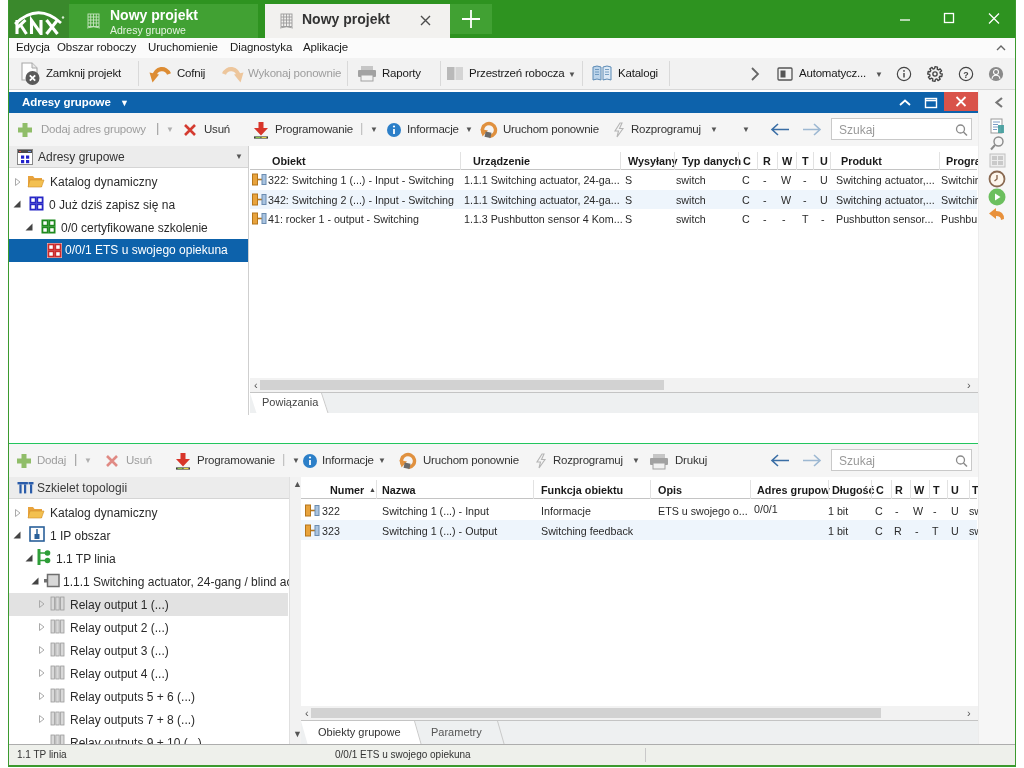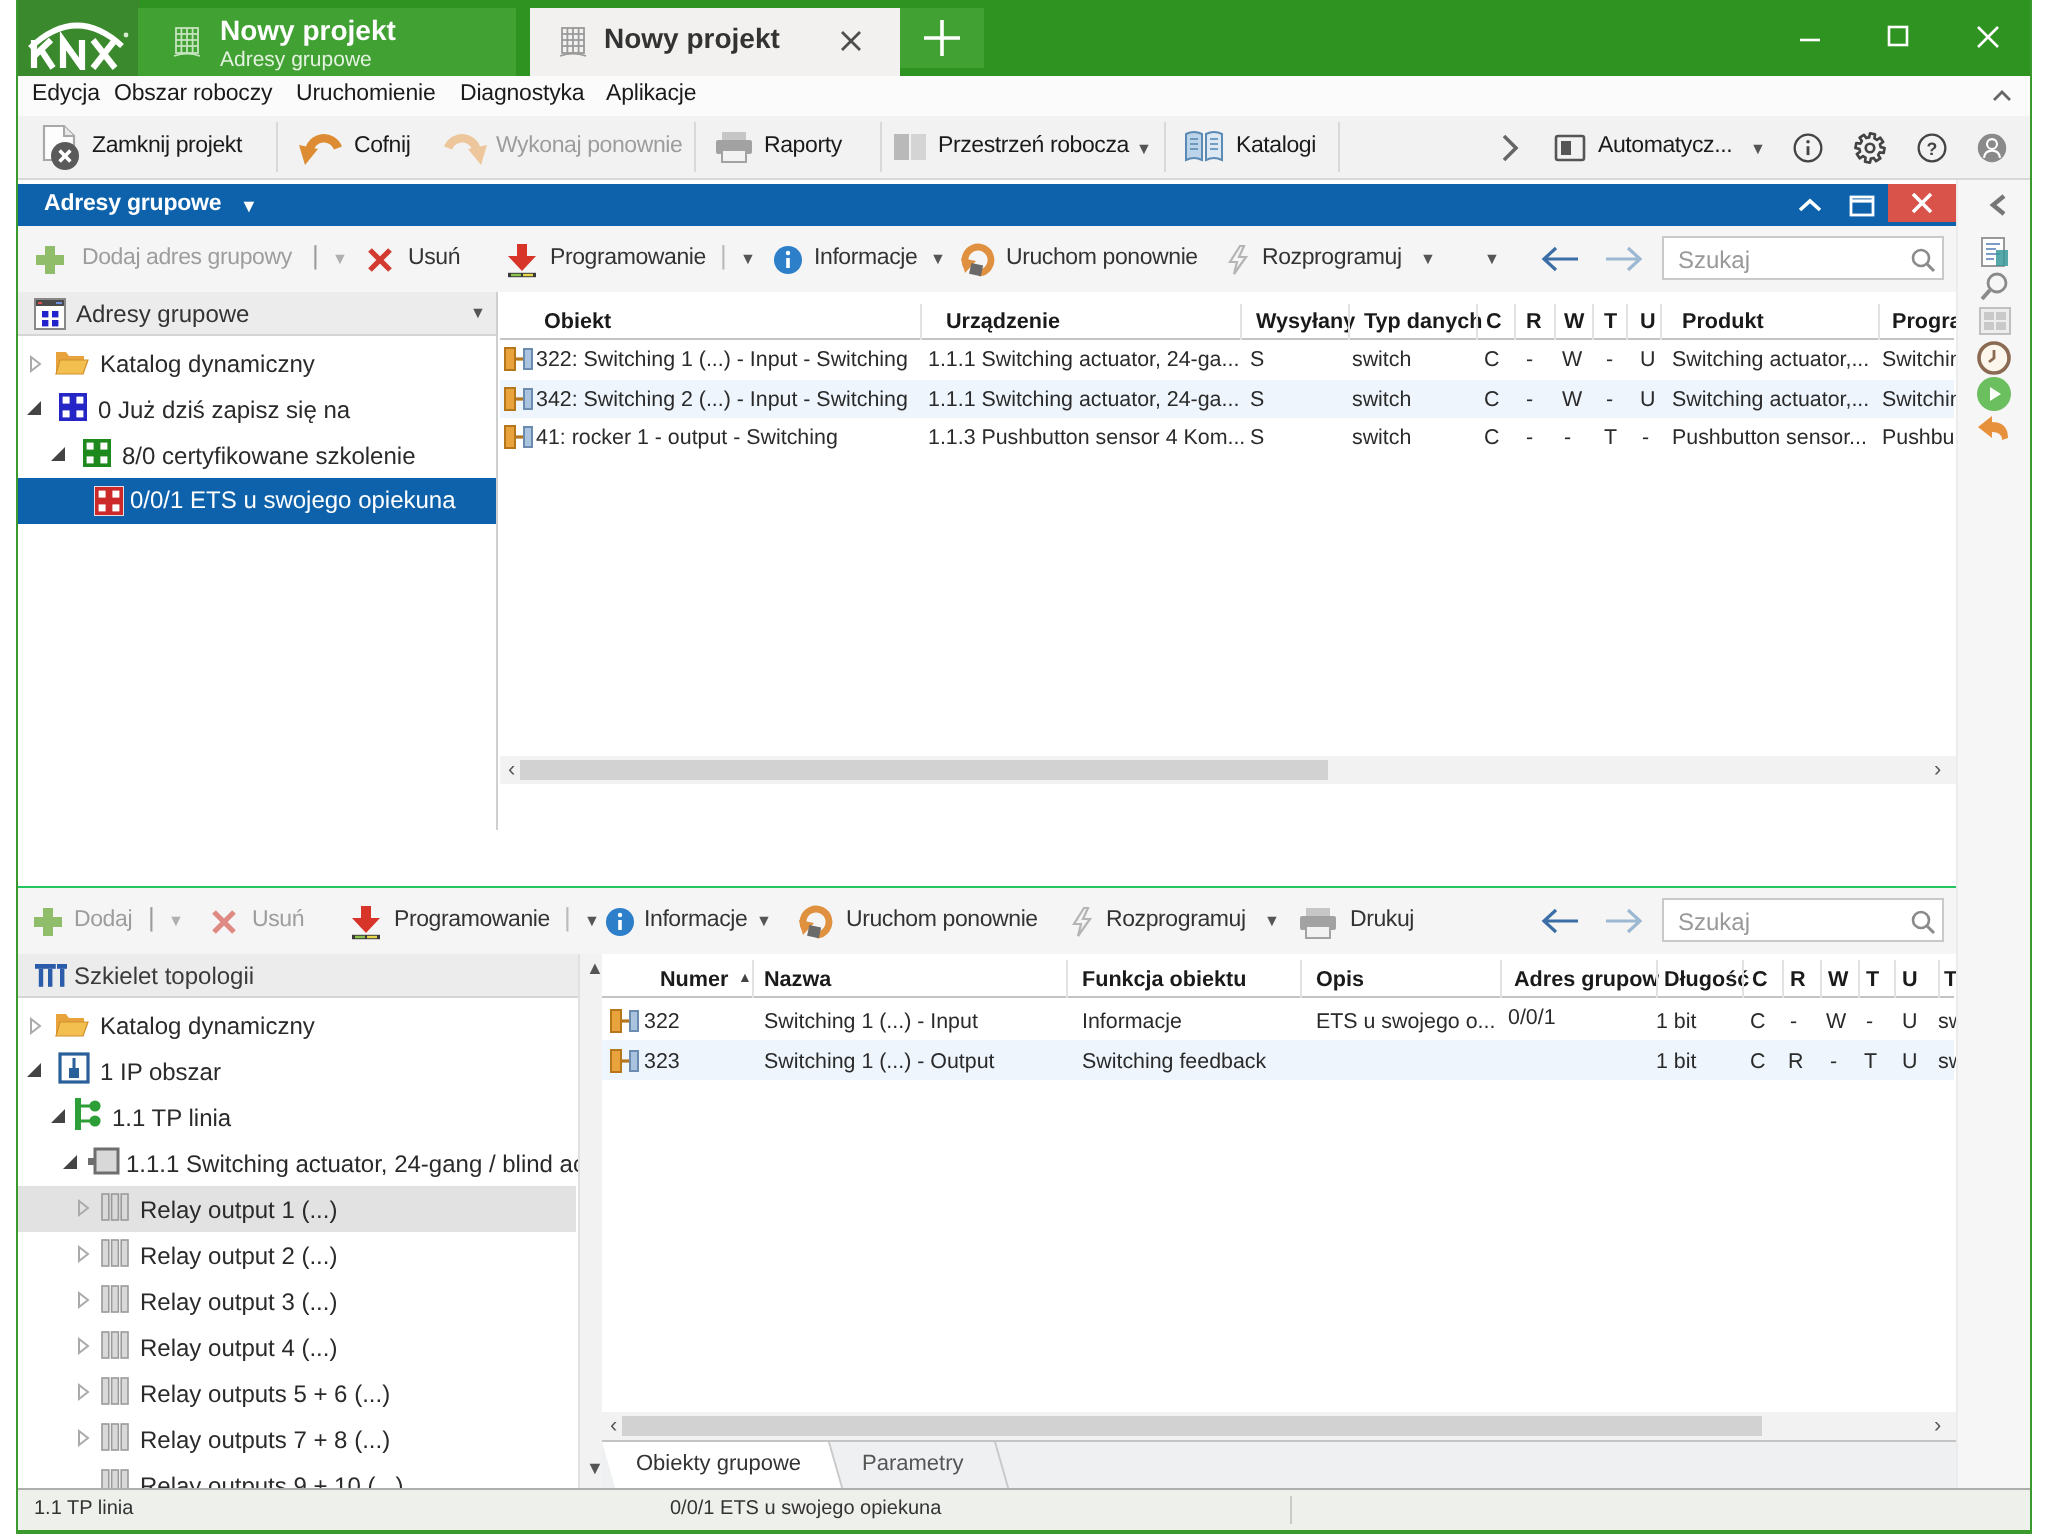--- a/index.html
+++ b/index.html
@@ -344,21 +344,21 @@
       <path d="M8.5 1.5 L8.5 8.5 L1.5 8.5 Z" fill="#444"></path>
     </svg>
  <svg class="abs" style="left:33px;top:73px;" width="15" height="15" viewBox="0 0 15 15">
   <g fill="#fff" stroke="#1e8a1e" stroke-width="1.8">
         <rect x="1.4" y="1.4" width="5.3" height="5.3"></rect>
         <rect x="8.3" y="1.4" width="5.3" height="5.3"></rect>
         <rect x="1.4" y="8.3" width="5.3" height="5.3"></rect>
         <rect x="8.3" y="8.3" width="5.3" height="5.3"></rect>
       </g>
  </svg>
- <span class="abs txt" style="left:53px;top:75px;font-size:12px;color:#2a2a2a;">8/0  certyfikowane szkolenie</span>
+ <span class="abs txt" style="left:53px;top:75px;font-size:12px;color:#2a2a2a;">0/0  certyfikowane szkolenie</span>
  <div class="abs" style="left:1px;top:93px;width:240px;height:23px;background:#0d62ab;">
   <svg class="abs" style="left:38px;top:4px;" width="15" height="15" viewBox="0 0 15 15">
    <rect x="0" y="0" width="15" height="15" fill="#fbeaea" opacity="0.9"></rect>
         <g fill="#fff" stroke="#cc2a2a" stroke-width="1.8">
           <rect x="1.4" y="1.4" width="5.3" height="5.3"></rect>
           <rect x="8.3" y="1.4" width="5.3" height="5.3"></rect>
           <rect x="1.4" y="8.3" width="5.3" height="5.3"></rect>
           <rect x="8.3" y="8.3" width="5.3" height="5.3"></rect>
         </g>
   </svg>
@@ -440,20 +440,24 @@
   <span class="abs txt cell" style="left:532px;top:4px;">-</span>
       <span class="abs txt cell" style="left:552px;top:4px;">T</span>
   <span class="abs txt cell" style="left:571px;top:4px;">-</span>
   <span class="abs txt cell" style="left:586px;top:4px;">Pushbutton sensor...</span>
   <span class="abs txt cell" style="left:691px;top:4px;">Pushbu</span>
  </div>
  <div class="abs" style="left:0;top:232px;width:728px;height:14px;background:#f2f2f2;">
   <span class="abs txt sbarrow" style="left:4px;top:1px;">‹</span>
   <div class="abs" style="left:10px;top:2px;width:404px;height:10px;background:#d2d2d2;"></div>
   <span class="abs txt sbarrow" style="left:717px;top:1px;">›</span>
+ </div>
+ <div class="abs" style="left:0;top:246px;width:728px;height:21px;background:#eef0f1;border-top:1px solid #c4c4c4;">
+  <div class="abs" style="left:0;top:0;width:72px;height:20px;background:#fff;border-right:1px solid #c9c9c9;transform:skewX(18deg);transform-origin:top left;"></div>
+  <span class="abs txt" style="left:12px;top:3px;font-size:11px;color:#444;">Powiązania</span>
  </div>
 </div>
 <div class="abs" id="p2head">
  <span class="abs txt" style="left:13px;top:10px;font-weight:bold;font-size:12px;color:#222;">Topologia</span>
  <span class="abs txt" style="left:80px;top:13px;font-size:9px;color:#222;">▼</span>
  <svg class="abs" style="left:890px;top:14px;" width="14" height="10" viewBox="0 0 14 10">
       <path d="M2 7 L7 2.5 L12 7" fill="none" stroke="#333" stroke-width="1.8"></path>
     </svg>
  <svg class="abs" style="left:916px;top:12px;" width="14" height="12" viewBox="0 0 14 12">
       <rect x="1.5" y="1.5" width="11" height="9" fill="none" stroke="#333" stroke-width="1.4"></rect>

